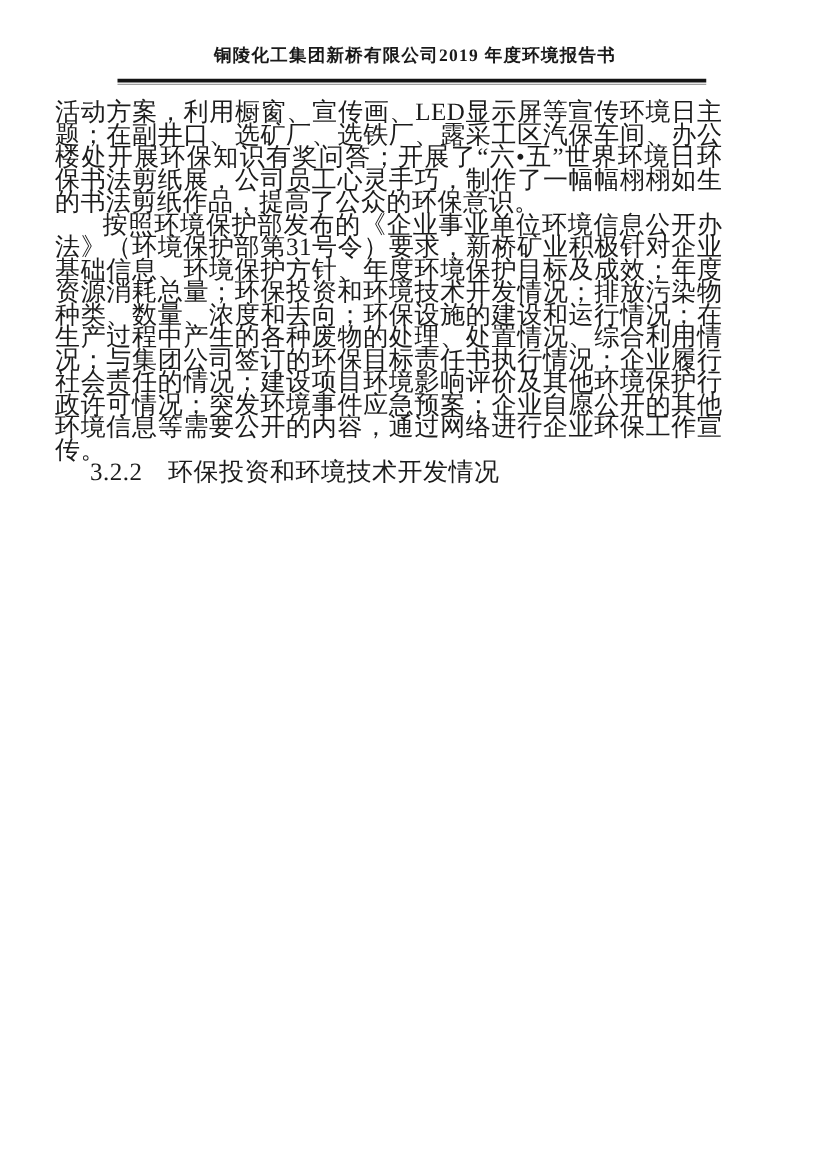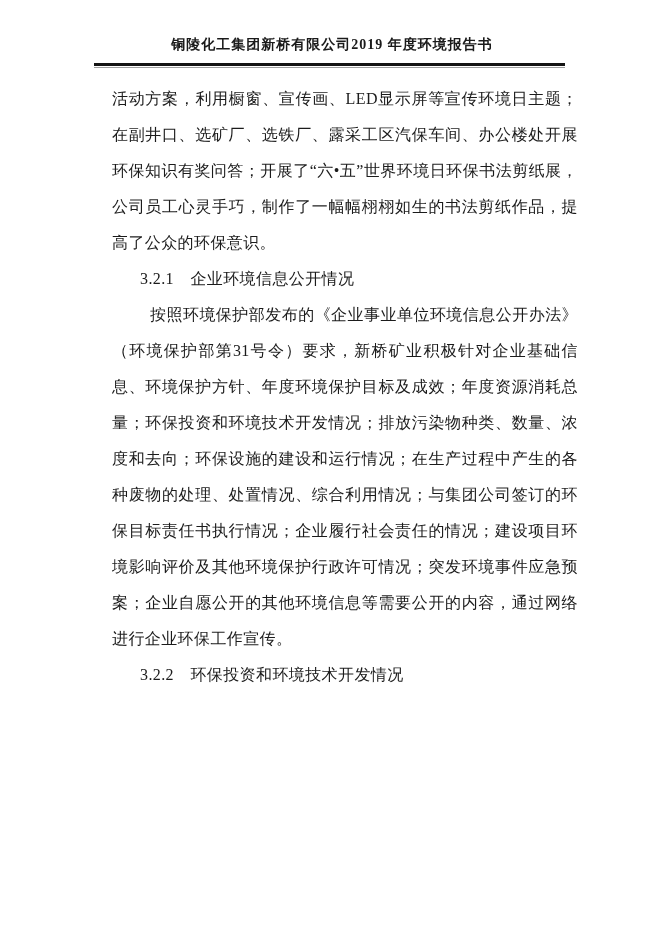--- a/index.html
+++ b/index.html
@@ -33,23 +33,23 @@
   .rule-thick {
     height: 3px;
     background: #141414;
   }
   .rule-thin {
     height: 1px;
     background: #9f9f9f;
     margin-top: 1px;
   }
   .body-text {
-    margin: 13px 86px 0 112px;
-    font-size: 16px;
-    line-height: 36px;
+    margin: 13px 86px 0 44px;
+    font-size: 20px;
+    line-height: 18px;
     text-align: justify;
     text-justify: inter-ideograph;
     letter-spacing: 0.4px;
   }
   .para {
     margin: 0;
     padding: 0;
   }
   .para-indent {
     text-indent: 38px;
@@ -76,21 +76,20 @@
   <div class="header">
     <div class="header-title">铜陵化工集团新桥有限公司2019 年度环境报告书</div>
     <div class="header-rule">
       <div class="rule-thick"></div>
       <div class="rule-thin"></div>
     </div>
   </div>
 
   <div class="body-text">
     <p class="para">活动方案，利用橱窗、宣传画、LED显示屏等宣传环境日主题；在副井口、选矿厂、选铁厂、露采工区汽保车间、办公楼处开展环保知识有奖问答；开展了“六•五”世界环境日环保书法剪纸展，公司员工心灵手巧，制作了一幅幅栩栩如生的书法剪纸作品，提高了公众的环保意识。</p>
-    <p class="para heading-indent">3.2.1　企业环境信息公开情况</p>
     <p class="para para-indent">按照环境保护部发布的《企业事业单位环境信息公开办法》（环境保护部第31号令）要求，新桥矿业积极针对企业基础信息、环境保护方针、年度环境保护目标及成效；年度资源消耗总量；环保投资和环境技术开发情况；排放污染物种类、数量、浓度和去向；环保设施的建设和运行情况；在生产过程中产生的各种废物的处理、处置情况、综合利用情况；与集团公司签订的环保目标责任书执行情况；企业履行社会责任的情况；建设项目环境影响评价及其他环境保护行政许可情况；突发环境事件应急预案；企业自愿公开的其他环境信息等需要公开的内容，通过网络进行企业环保工作宣传。</p>
     <p class="para heading-indent">3.2.2　环保投资和环境技术开发情况</p>
   </div>
 
   <div class="footer">
     <span>- 12 -</span>
   </div>
 
 </div>
 

